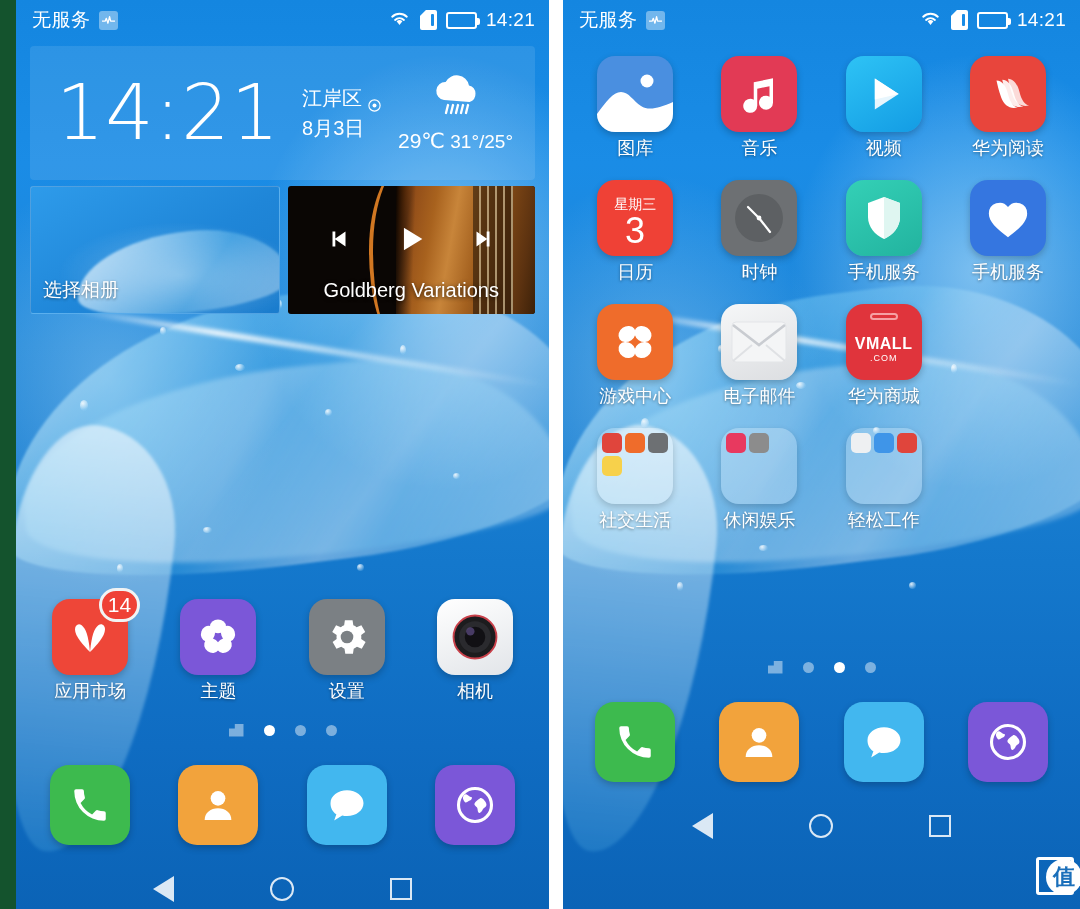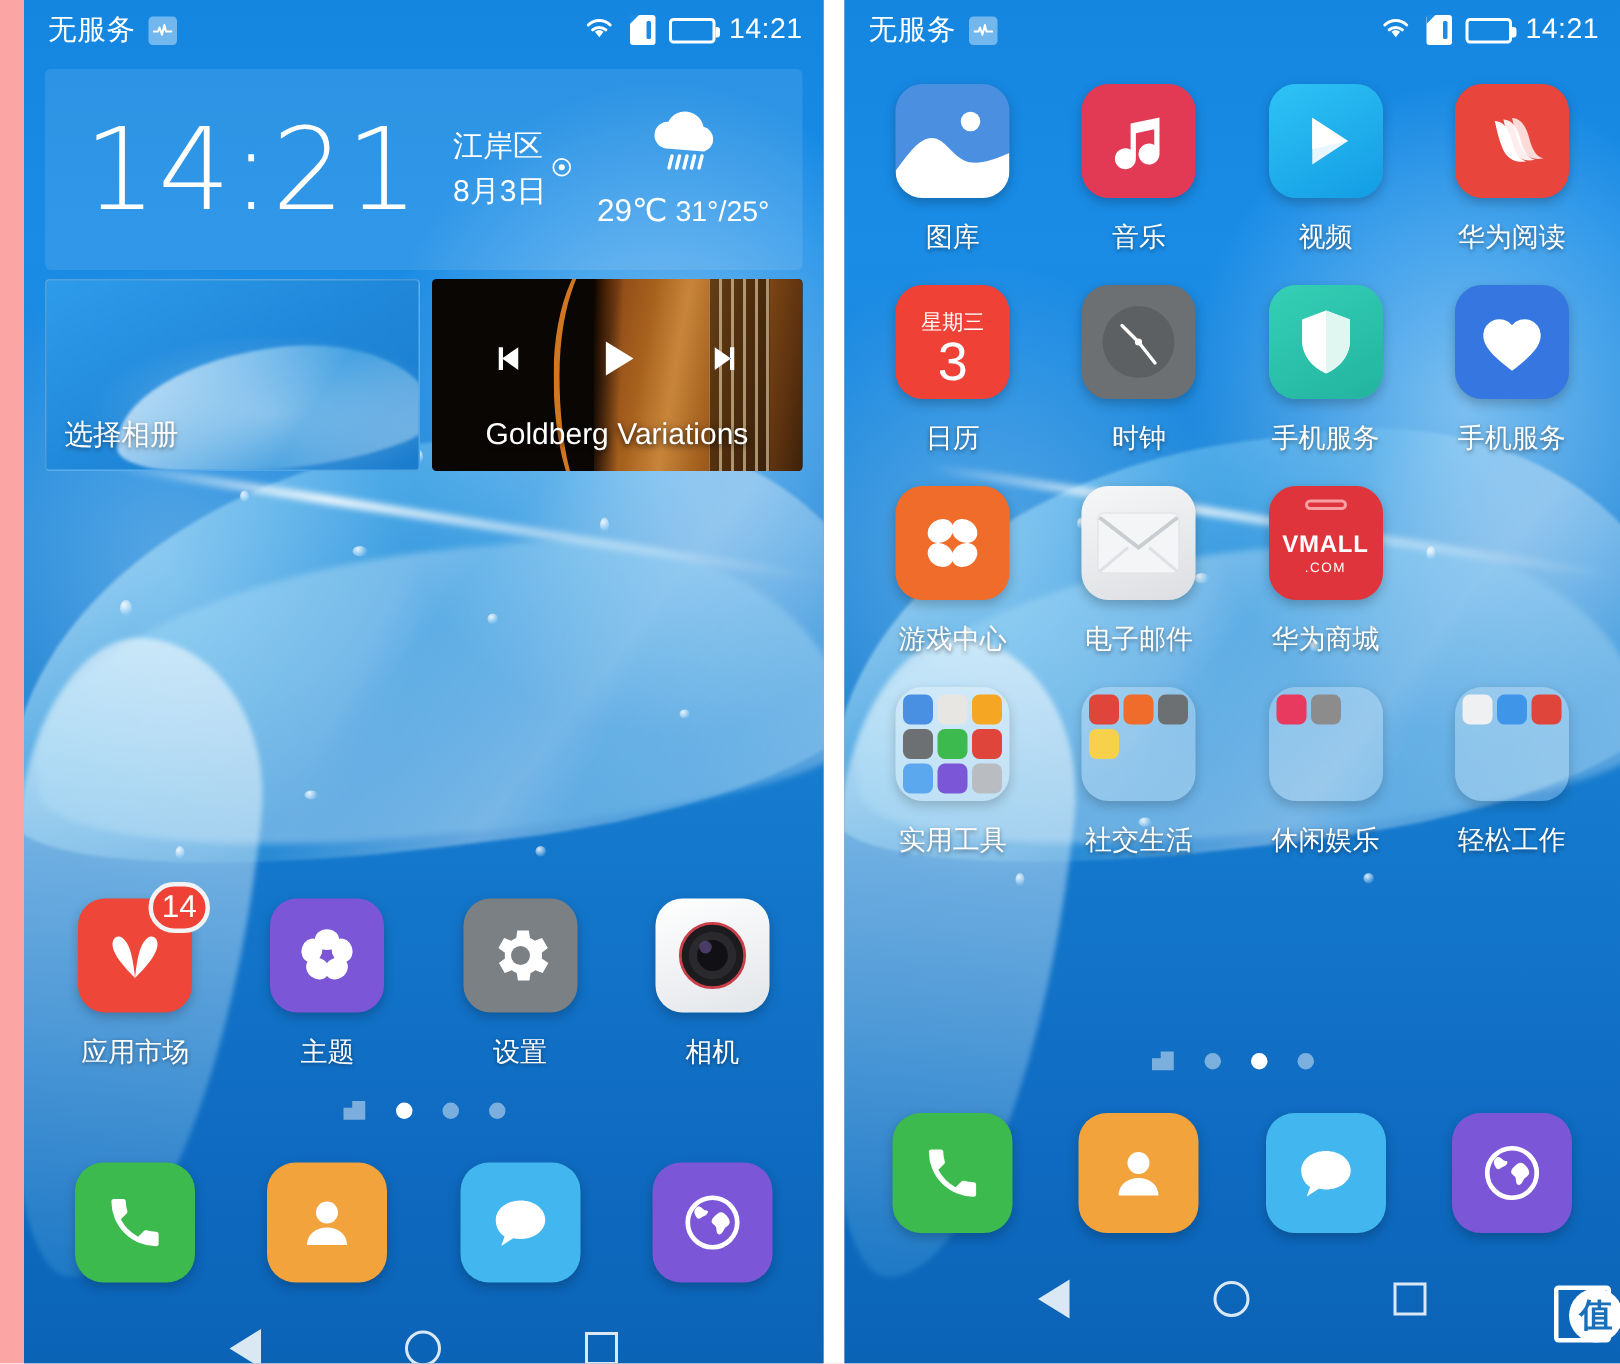--- a/index.html
+++ b/index.html
@@ -6,21 +6,21 @@
   html, body {
     width: 1080px; height: 909px;
     background: #ffffff;
     font-family: "Liberation Sans", "DejaVu Sans", sans-serif;
     overflow: hidden;
   }
   .stage {
     position: relative;
     width: 1080px; height: 909px;
     display: flex;
-    background: #fca5a5;
+    background: #14532d;
   }
 
   
   .phone {
     position: relative;
     height: 909px;
     overflow: hidden;
     background: #0a72cf;
     flex: none;
   }
@@ -147,21 +147,21 @@
     display: flex; align-items: center;
     padding: 0 22px 0 26px;
     color: #fff;
   }
   .big-time {
     font-size: 76px; font-weight: 200;
     letter-spacing: 1px; line-height: 1;
     font-family: "DejaVu Sans", sans-serif;
   }
   .loc-block { margin-left: 22px; line-height: 1.5; }
-  .loc-row { display: flex; align-items: flex-end; gap: 5px; font-size: 20px; }
+  .loc-row { display: flex; align-items: center; gap: 5px; font-size: 20px; }
   .date-row { font-size: 20px; }
   .pin { width: 15px; height: 15px; }
   .weather { margin-left: auto; text-align: center; }
   .wx-icon { height: 50px; display:flex; align-items:center; justify-content:center; }
   .wx-temp { font-size: 19px; margin-top: 5px; white-space: nowrap; }
   .wx-temp .now { font-size: 21px; }
 
   
   .widrow {
     position: relative; z-index: 5;
@@ -239,21 +239,21 @@
   .app .tile {
     width: 76px; height: 76px;
     border-radius: 18px;
     position: relative;
     display: flex; align-items: center; justify-content: center;
     box-shadow: 0 3px 7px rgba(0,0,0,.22);
     overflow: visible;
     text-align: right;
   }
   .app .name {
-    margin-top: 14px;
+    margin-top: 4px;
     color: #ffffff;
     font-size: 18px;
     text-shadow: 0 1px 3px rgba(0,0,0,.45);
     white-space: nowrap;
   }
   .badge {
     position: absolute; top: -11px; right: -12px;
     min-width: 36px; height: 34px; padding: 0 6px;
     border-radius: 17px;
     background: #ef4136;
@@ -692,34 +692,20 @@
           <span style="color:#fff;font-size:16px;font-weight:bold;letter-spacing:.5px;margin-top:14px;">VMALL</span>
           <span style="color:#fff;font-size:9px;letter-spacing:1px;">.COM</span>
         </div>
         <div class="name">华为商城</div>
       </div>
     </div>
 
     <div class="grid" style="margin-top:20px;">
       <div class="app">
         <div class="folder">
-          <span class="mini" style="background:#4a90e2"></span>
-          <span class="mini" style="background:#e8e6e2"></span>
-          <span class="mini" style="background:#f5a623"></span>
-          <span class="mini" style="background:#6d7073"></span>
-          <span class="mini" style="background:#3dba4e"></span>
-          <span class="mini" style="background:#e0453c"></span>
-          <span class="mini" style="background:#5ba8ef"></span>
-          <span class="mini" style="background:#7b57d8"></span>
-          <span class="mini" style="background:#b9bcc0"></span>
-        </div>
-        <div class="name">实用工具</div>
-      </div>
-      <div class="app">
-        <div class="folder">
           <span class="mini" style="background:#e0453c"></span>
           <span class="mini" style="background:#ef6c2b"></span>
           <span class="mini" style="background:#6d7073"></span>
           <span class="mini" style="background:#f7d14b"></span>
           <span class="mini"></span>
             <span class="mini"></span>
           <span class="mini"></span>
             <span class="mini"></span>
             <span class="mini"></span>
         </div>

